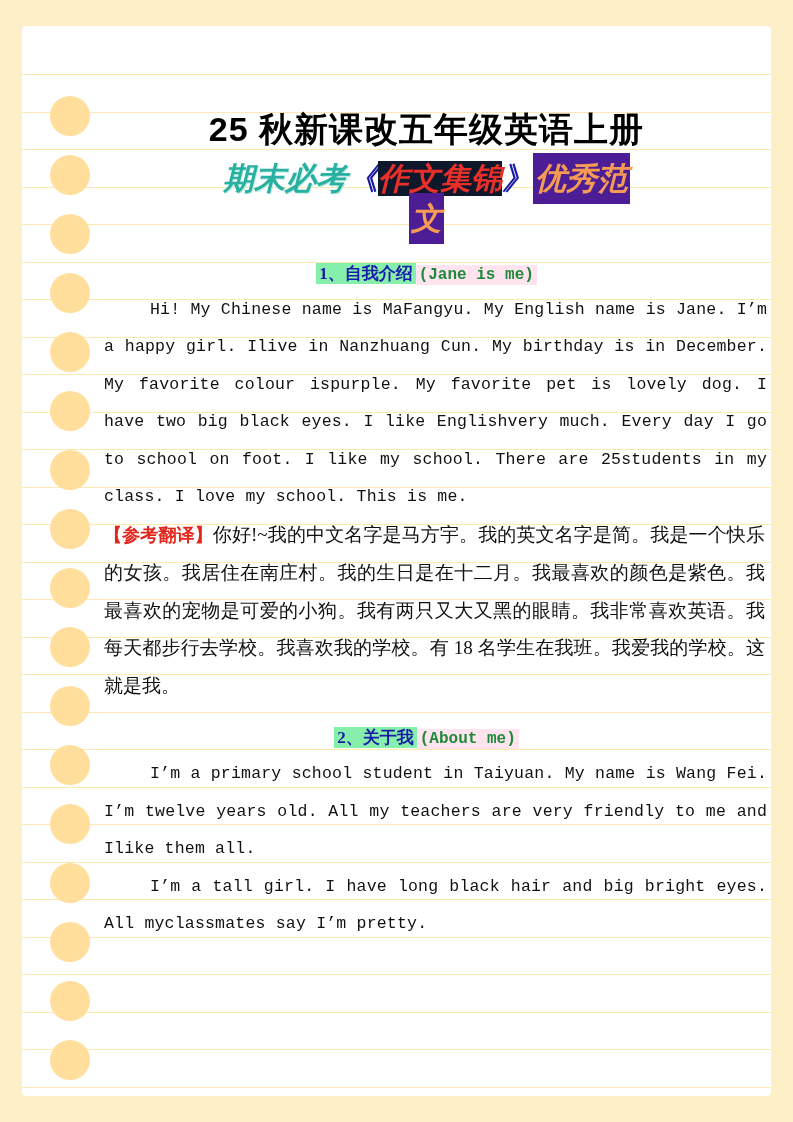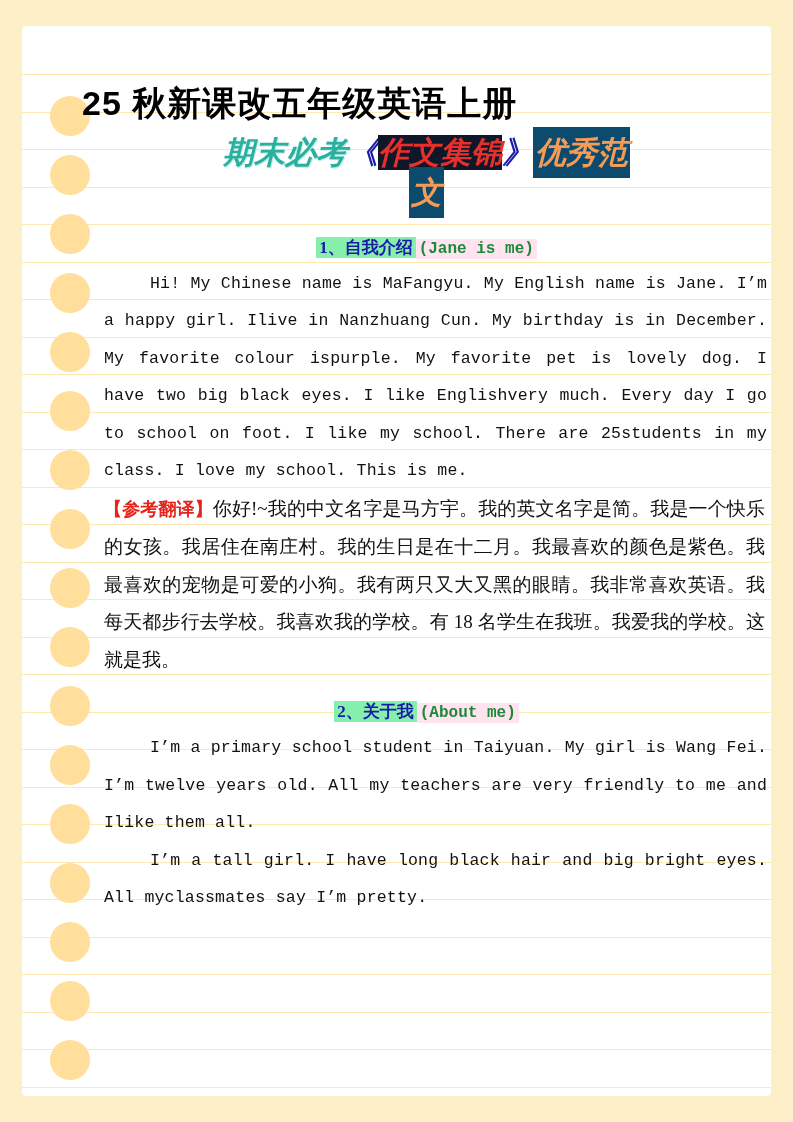--- a/index.html
+++ b/index.html
@@ -59,26 +59,27 @@
   }
   .content {
     position: absolute;
     left: 60px;
     top: 0;
     width: 689px;
     height: 100%;
   }
   
   .title-main {
+    text-align: center;
     font-family: "Liberation Sans", sans-serif;
     font-weight: bold;
     font-size: 34px;
     color: #000;
     letter-spacing: 1px;
-    margin-top: 58px;
+    margin-top: 84px;
     line-height: 1.15;
   }
   .title-sub {
     text-align: center;
     font-family: "Liberation Serif", serif;
     font-weight: bold;
     font-size: 31px;
     line-height: 1.3;
     margin-top: 10px;
     font-style: italic;
@@ -89,21 +90,21 @@
   }
   .t-blue {
     color: #1a1aa8;
   }
   .t-red {
     color: #e8302a;
     background: #0f172a;
   }
   .t-orange {
     color: #f59b55;
-    background: #0c4a6e;
+    background: #4c1d95;
     padding: 8px 2px;
   }
   
   .sec-head {
     text-align: center;
     font-size: 17px;
     font-weight: bold;
     margin: 22px 0 6px 0;
   }
   .sec-head .cn {
@@ -218,17 +219,17 @@
     <p class="en-para indent">Hi! My Chinese name is MaFangyu. My English name is Jane. I’m a happy girl. Ilive in Nanzhuang Cun. My birthday is in December. My favorite colour ispurple. My favorite pet is lovely dog. I have two big black eyes. I like Englishvery much. Every day I go to school on foot. I like my school. There are 25students in my class. I love my school. This is me.</p>
 
     <p class="cn-para">
       <span class="tag-red">【参考翻译】</span><span>你好!~我的中文名字是马方宇。我的英文名字是简。我是一个快乐的女孩。我居住在南庄村。我的生日是在十二月。我最喜欢的颜色是紫色。我最喜欢的宠物是可爱的小狗。我有两只又大又黑的眼睛。我非常喜欢英语。我每天都步行去学校。我喜欢我的学校。有 18 名学生在我班。我爱我的学校。这就是我。</span>
     </p>
 
     <div class="sec-head">
       <span class="cn">2、关于我</span><span class="en">(About me)</span>
     </div>
 
-    <p class="en-para indent">I’m a primary school student in Taiyuan. My girl is Wang Fei. I’m twelve years old. All my teachers are very friendly to me and Ilike them all.</p>
+    <p class="en-para indent">I’m a primary school student in Taiyuan. My name is Wang Fei. I’m twelve years old. All my teachers are very friendly to me and Ilike them all.</p>
     <p class="en-para indent">I’m a tall girl. I have long black hair and big bright eyes. All myclassmates say I’m pretty.</p>
 
   </div>
 </div>
 
 </body></html>

